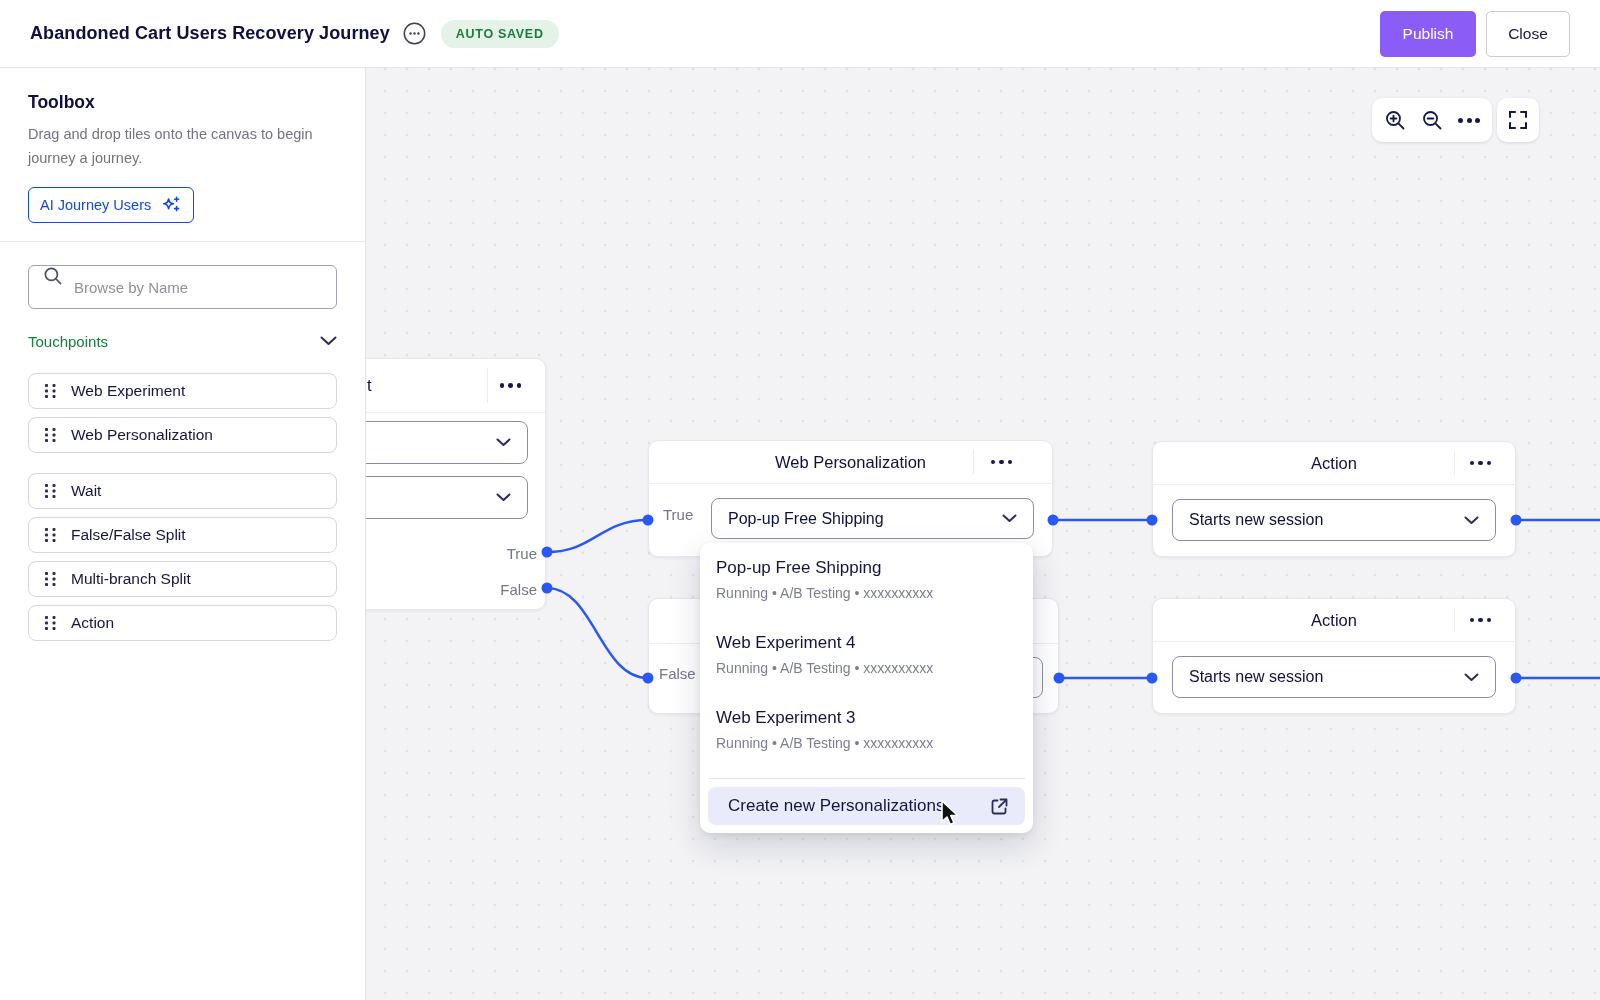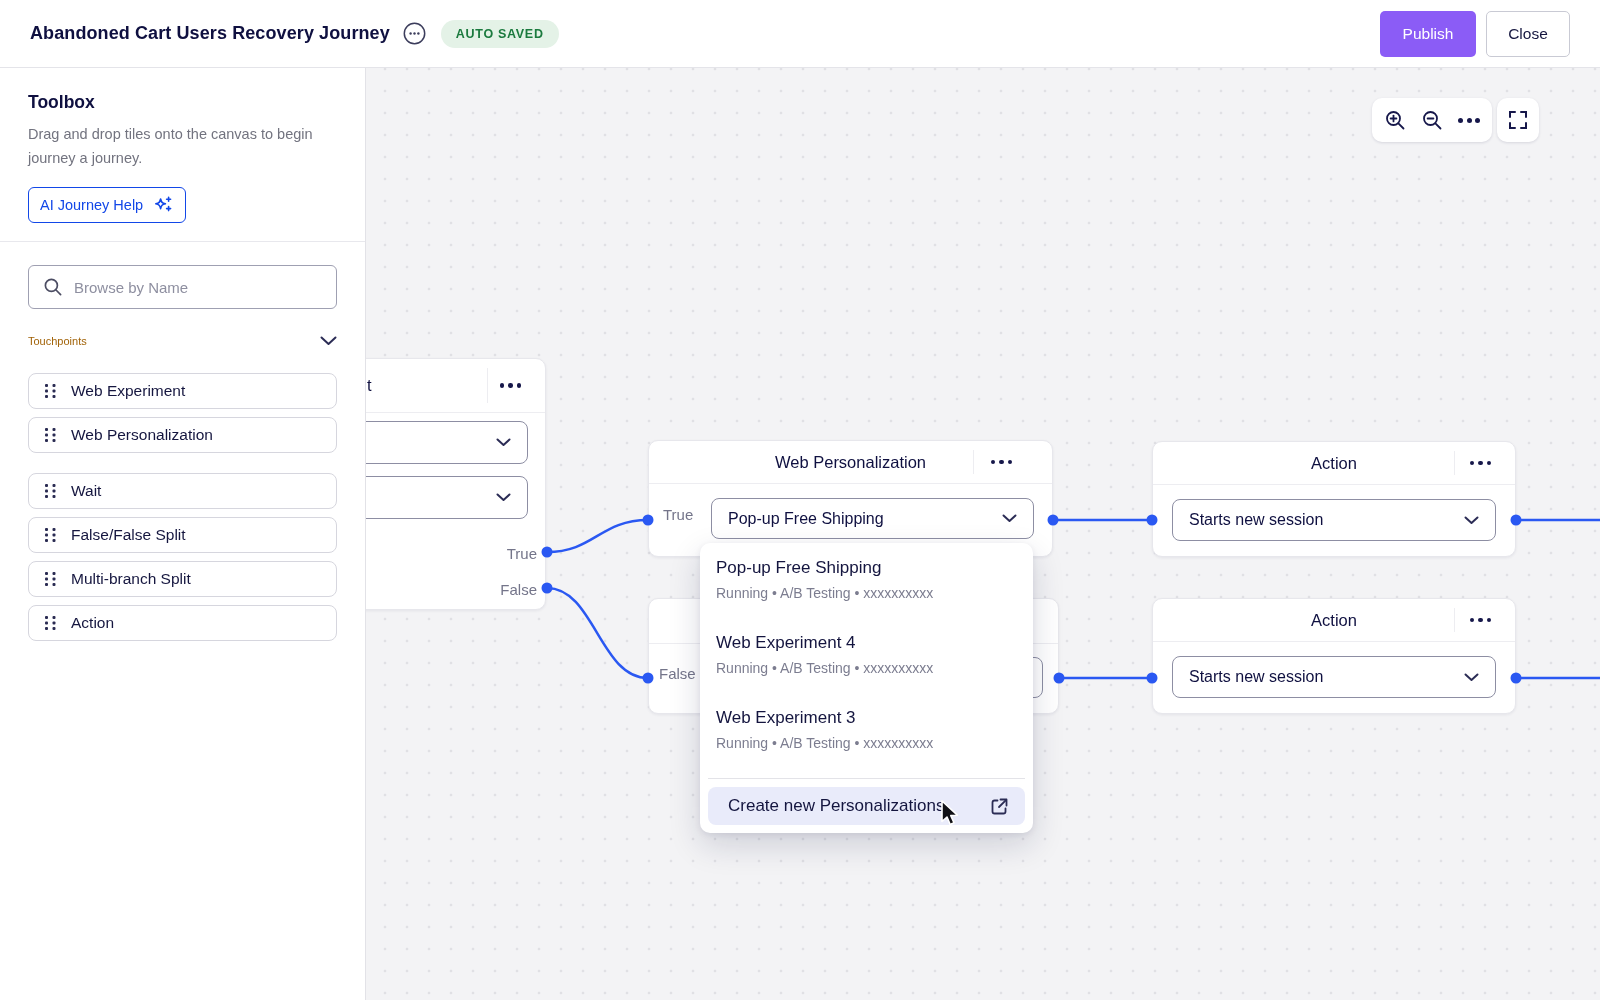--- a/index.html
+++ b/index.html
@@ -42,30 +42,30 @@
   .toolbox-title { margin-top:24px; font-size:17.5px; font-weight:bold; color:#0f1040; }
   .toolbox-desc { margin-top:9px; width:314px; font-size:14.5px; line-height:24px; color:#72737f; }
   .ai-btn {
     margin-top:17px; display:inline-flex; align-items:center; gap:9px;
     border:1.5px solid #1247e8; border-radius:6px; background:#fff;
     color:#1247e8; font-size:14.5px; font-family:inherit; padding:6px 11px; cursor:pointer;
   }
   .sidebar-divider { margin-top:18px; height:1px; background:#e8e8ed; }
   .search-box {
     margin:23px 28px 0; height:44px; border:1px solid #9fa0b2; border-radius:6px;
-    display:flex; align-items:center; padding:0 14px; gap:9px; background:#fff;
+    display:flex; padding:0 14px; gap:9px; background:#fff;
   }
   .search-box input {
     border:none; outline:none; flex:1; font-size:15px; font-family:inherit; color:#15163f; background:transparent;
   }
   .search-box input::placeholder { color:#8e8fa0; }
   .section-head {
     margin:18px 28px 0; height:28px; display:flex; align-items:center; justify-content:space-between; cursor:pointer;
   }
-  .section-label { font-size:11px; color:#a16207; }
+  .section-label { font-size:15px; color:#15803d; }
   .tiles { margin:18px 28px 0; display:flex; flex-direction:column; gap:8px; }
   .tile {
     height:36px; border:1px solid #d6d6de; border-radius:8px; background:#fff;
     display:flex; align-items:center; padding-left:16px; gap:15px; cursor:grab;
   }
   .tile-label { font-size:15.5px; color:#15163f; }
 
   
   .canvas {
     position:absolute; top:68px; left:366px; width:1234px; height:932px;
@@ -163,21 +163,21 @@
   <div class="topbar-spacer"></div>
   <button class="btn-publish">Publish</button>
   <button class="btn-close">Close</button>
 </div>
 
 <div class="sidebar">
   <div class="sidebar-pad">
     <div class="toolbox-title">Toolbox</div>
     <div class="toolbox-desc">Drag and drop tiles onto the canvas to begin journey a journey.</div>
     <button class="ai-btn">
-      <span>AI Journey Help</span>
+      <span>AI Journey Users</span>
       <span style="display:flex">
         <svg width="22" height="22" viewBox="0 0 22 22" fill="none" stroke="#1247e8" stroke-width="1.6" stroke-linejoin="round">
           <path d="M8.6 5 C9.4 8.3 10.1 9 13.4 9.8 C10.1 10.6 9.4 11.3 8.6 14.6 C7.8 11.3 7.1 10.6 3.8 9.8 C7.1 9 7.8 8.3 8.6 5 Z"></path>
           <path d="M16.6 3.2 V7.2 M14.6 5.2 H18.6" stroke-linecap="round"></path>
           <path d="M16.6 12.6 V16.6 M14.6 14.6 H18.6" stroke-linecap="round"></path>
         </svg>
       </span>
     </button>
   </div>
   <div class="sidebar-divider"></div>

